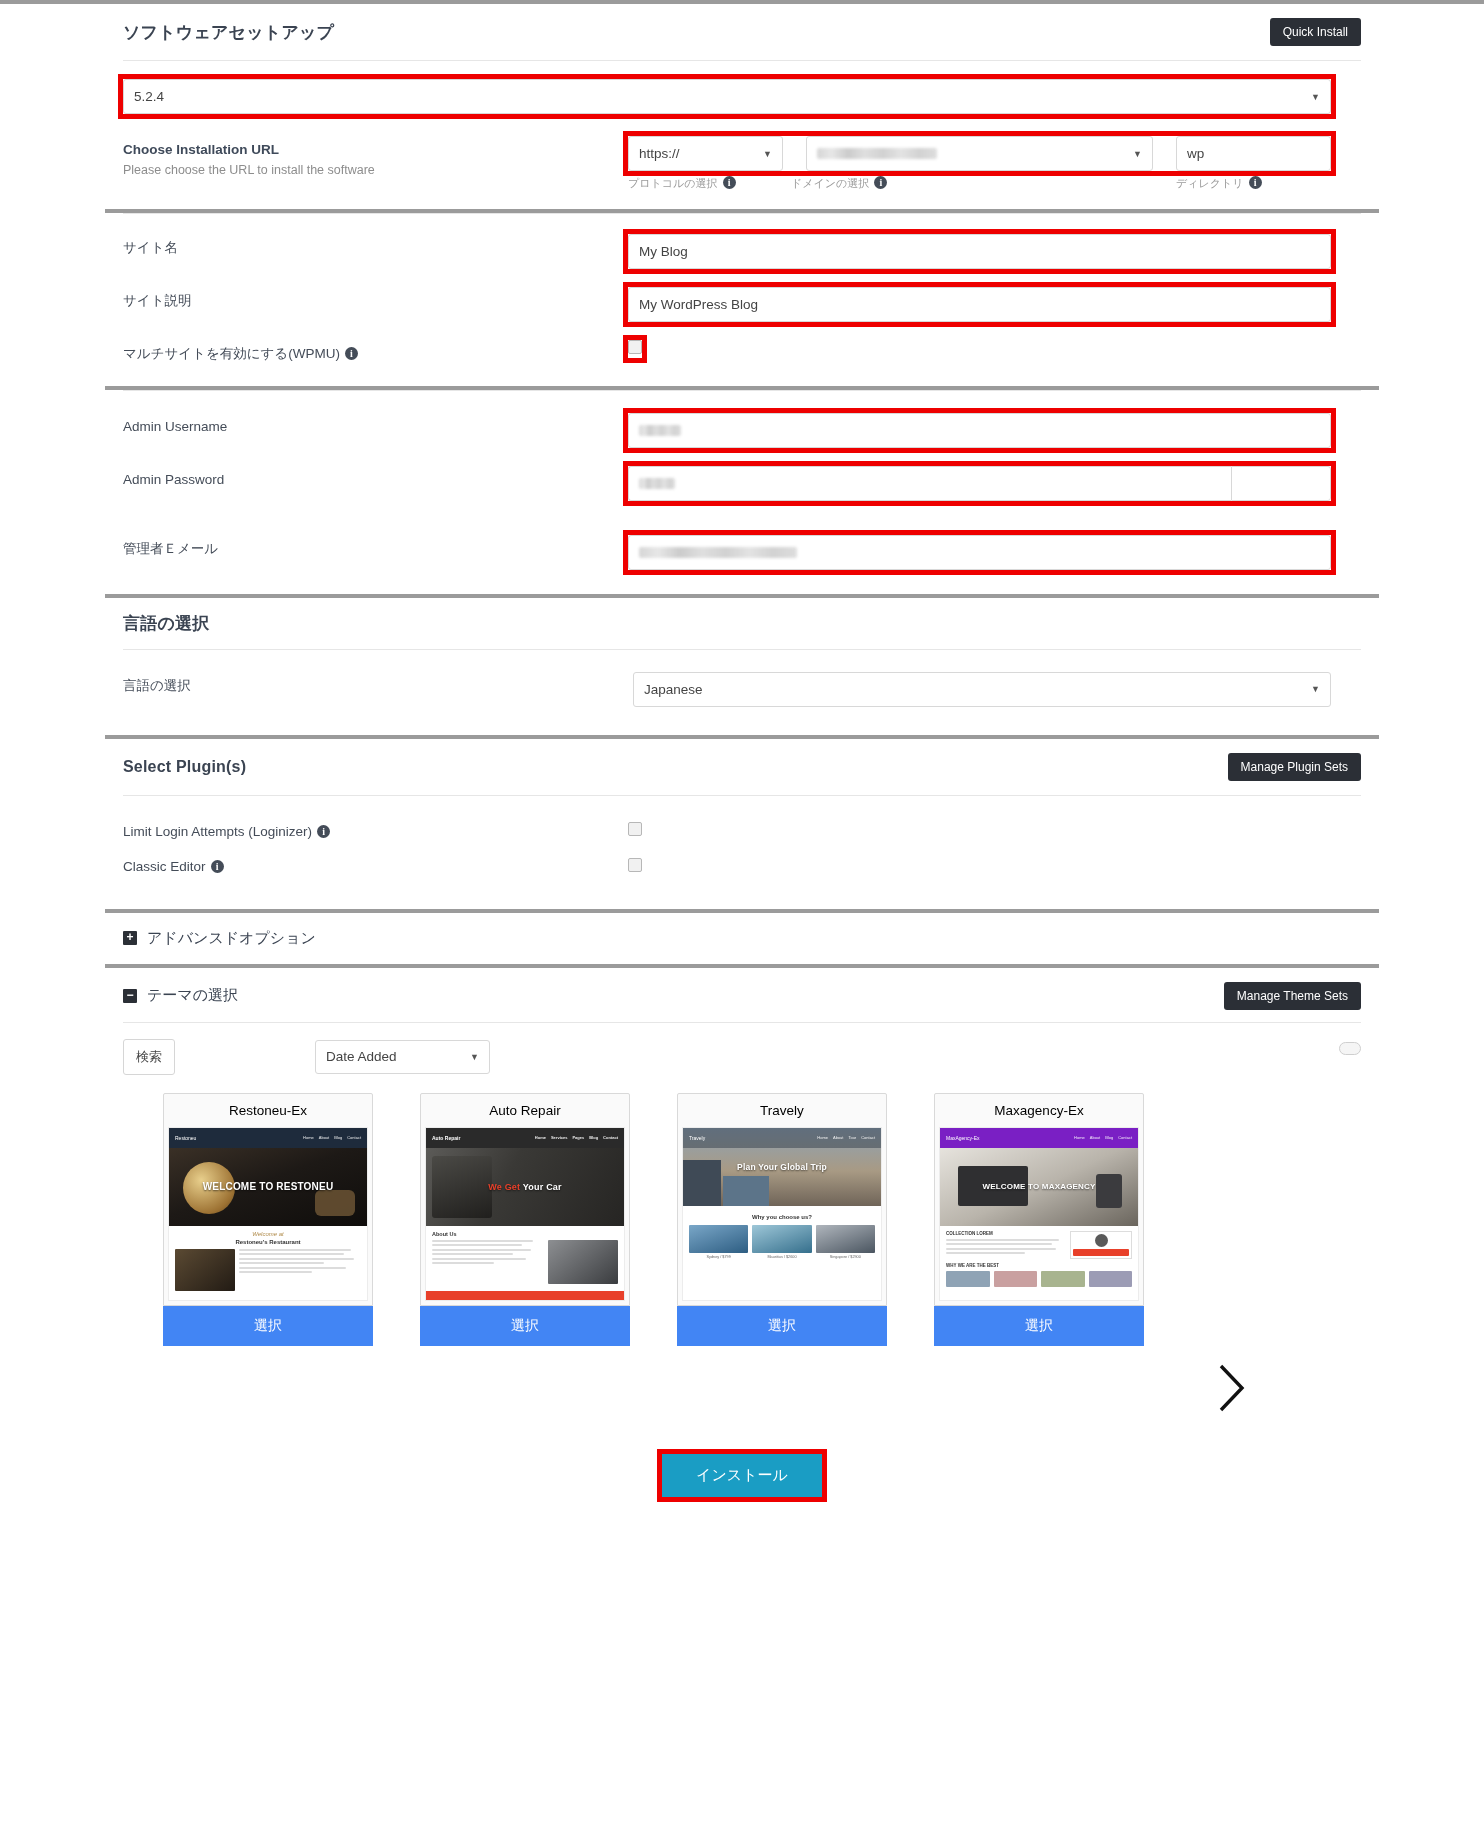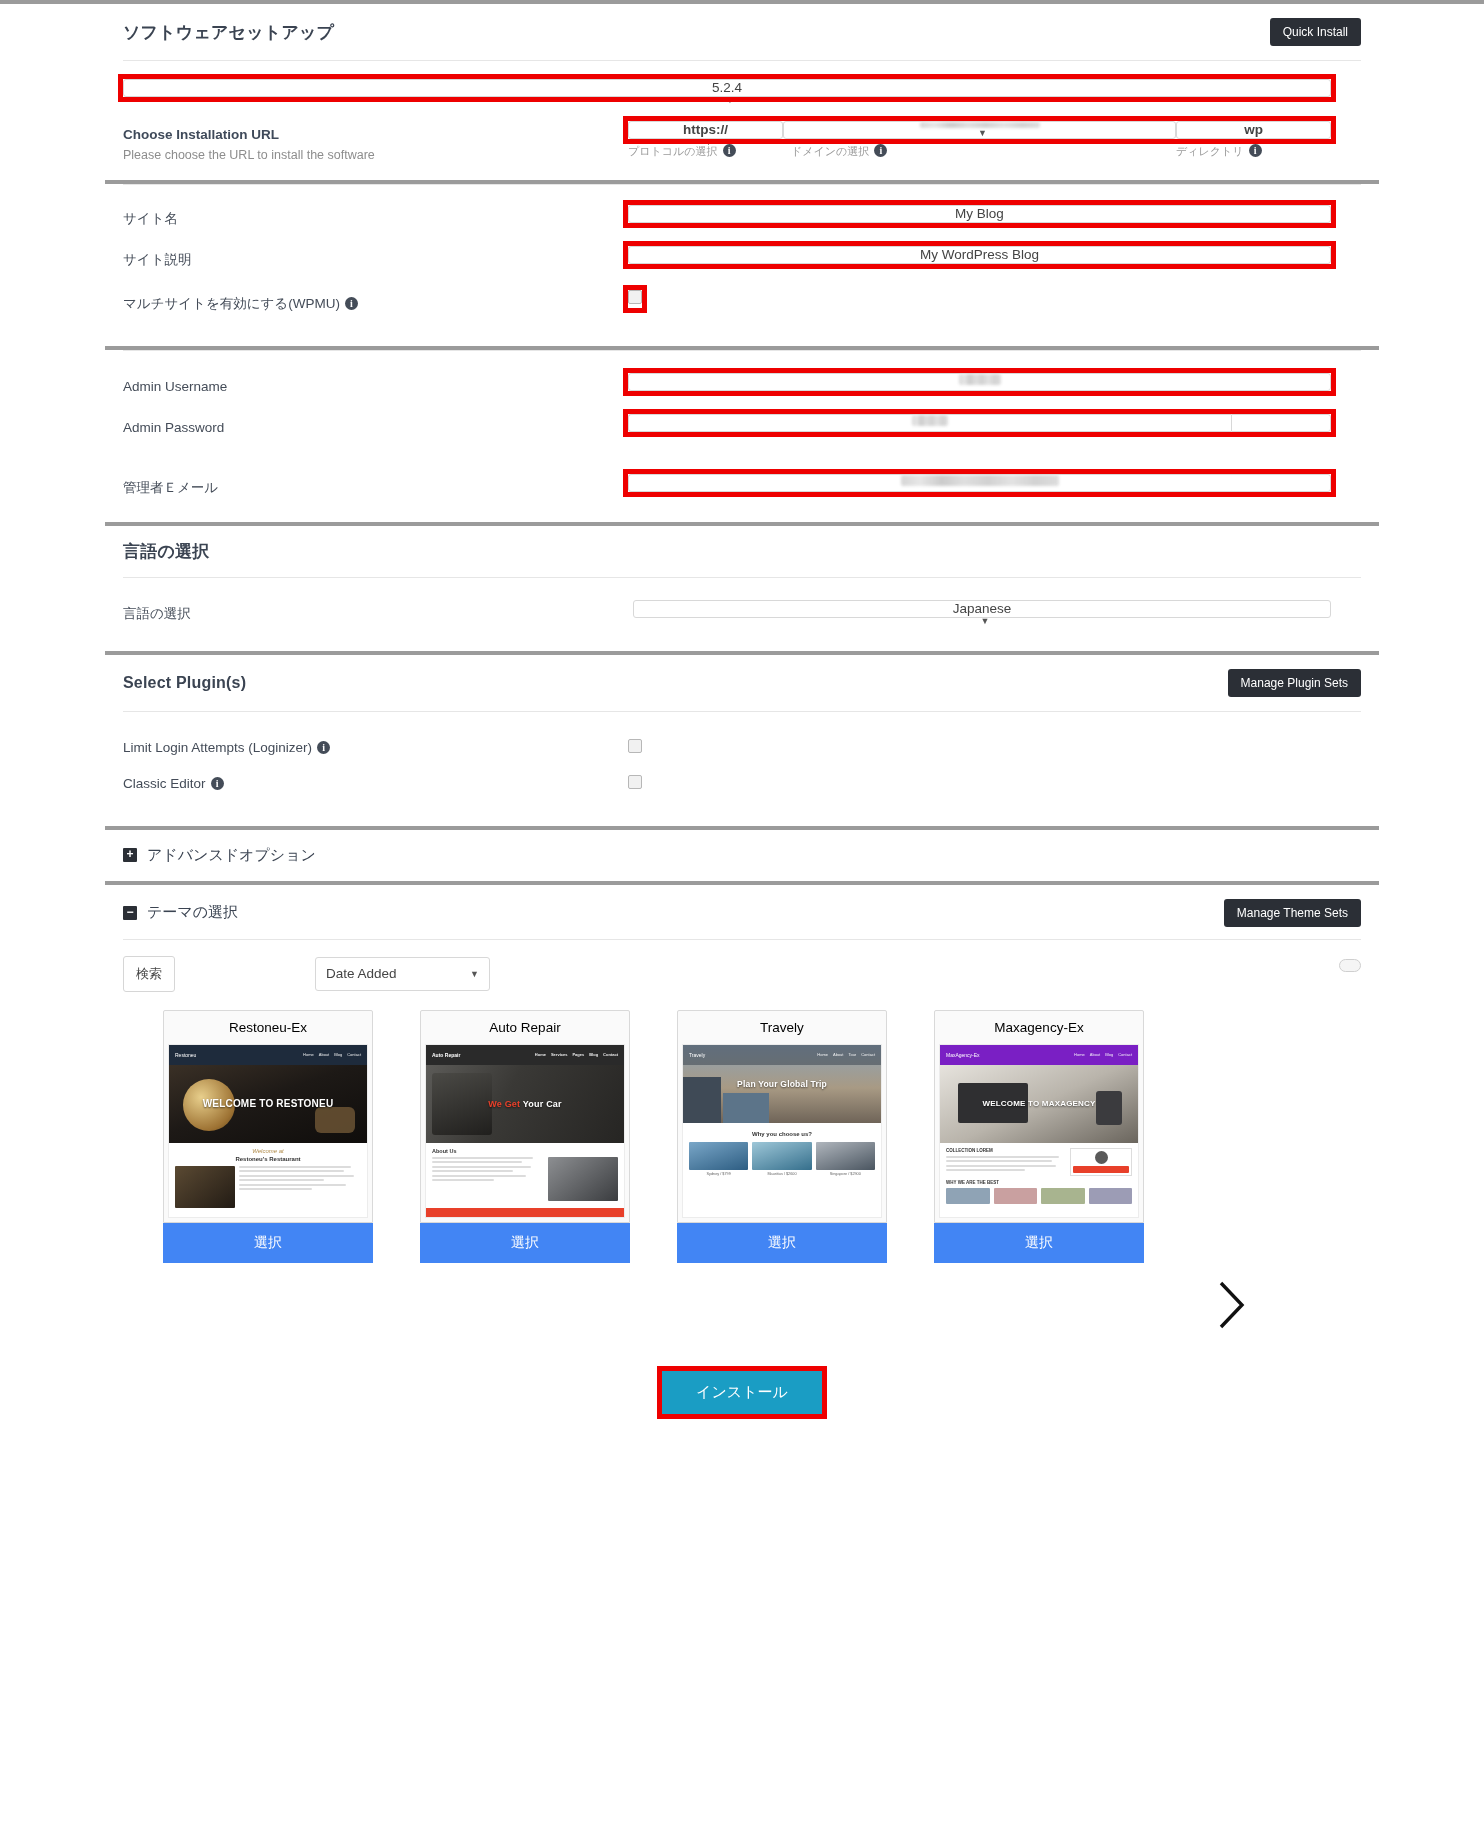--- a/index.html
+++ b/index.html
@@ -107,32 +107,31 @@
   .fl .sub {
     font-size: 12.5px;
     color: #8d8d8d;
     margin-top: 3px;
   }
   .fr { flex: 1; position: relative; }
 
   
   .inp, .sel {
     width: 100%;
-    height: 18px;
+    height: 35px;
     border: 1px solid #d8d8d8;
     border-radius: 3px;
     background: #fff;
     font-size: 13.5px;
     color: #444;
     padding: 0 10px;
     font-family: inherit;
     outline: none;
     display: flex;
     align-items: center;
-    flex-direction: column;
   }
   .sel { justify-content: space-between; cursor: pointer; }
   .caret { font-size: 9px; color: #555; margin-left: 6px; }
 
   .blur {
     display: inline-block;
     height: 11px;
     border-radius: 2px;
     background: linear-gradient(90deg,#d4d4d4 0%,#e6e6e6 12%,#c9c9c9 26%,#dedede 40%,#cfcfcf 55%,#e2e2e2 70%,#d0d0d0 85%,#dcdcdc 100%);
     filter: blur(1.6px);
@@ -321,21 +320,21 @@
           </div>
         </div>
 
         <div class="frow" style="padding-top:16px;padding-bottom:18px;">
           <div class="fl">
             <div class="lbl">Choose Installation URL</div>
             <div class="sub">Please choose the URL to install the software</div>
           </div>
           <div class="fr" style="padding-right:30px;">
             <div class="hl">
-              <div style="display:flex;gap:0;font-weight:bold;">
+              <div style="display:flex;gap:23px;">
                 <div class="sel" style="width:155px;flex:0 0 155px;">
                   <span>https://</span>
                   <span class="caret">▼</span>
                 </div>
                 <div class="sel" style="flex:1;">
                   <span class="blur" style="width:120px;"></span>
                   <span class="caret">▼</span>
                 </div>
                 <div class="inp" style="width:155px;flex:0 0 155px;">
                   <span>wp</span>
@@ -386,21 +385,21 @@
           </div>
           <div class="fr" style="padding-right:30px;">
             <div class="hl">
               <div class="inp">
                 <span>My WordPress Blog</span>
               </div>
             </div>
           </div>
         </div>
 
-        <div class="frow" style="padding-top:10px;padding-bottom:32px;">
+        <div class="frow" style="padding-top:10px;padding-bottom:22px;">
           <div class="fl">
             <div class="lbl reg">
               <span>マルチサイトを有効にする(WPMU)</span><span class="info-i">i</span>
             </div>
           </div>
           <div class="fr">
             <div class="hl" style="display:inline-block;">
               <span class="cb"></span>
             </div>
           </div>

